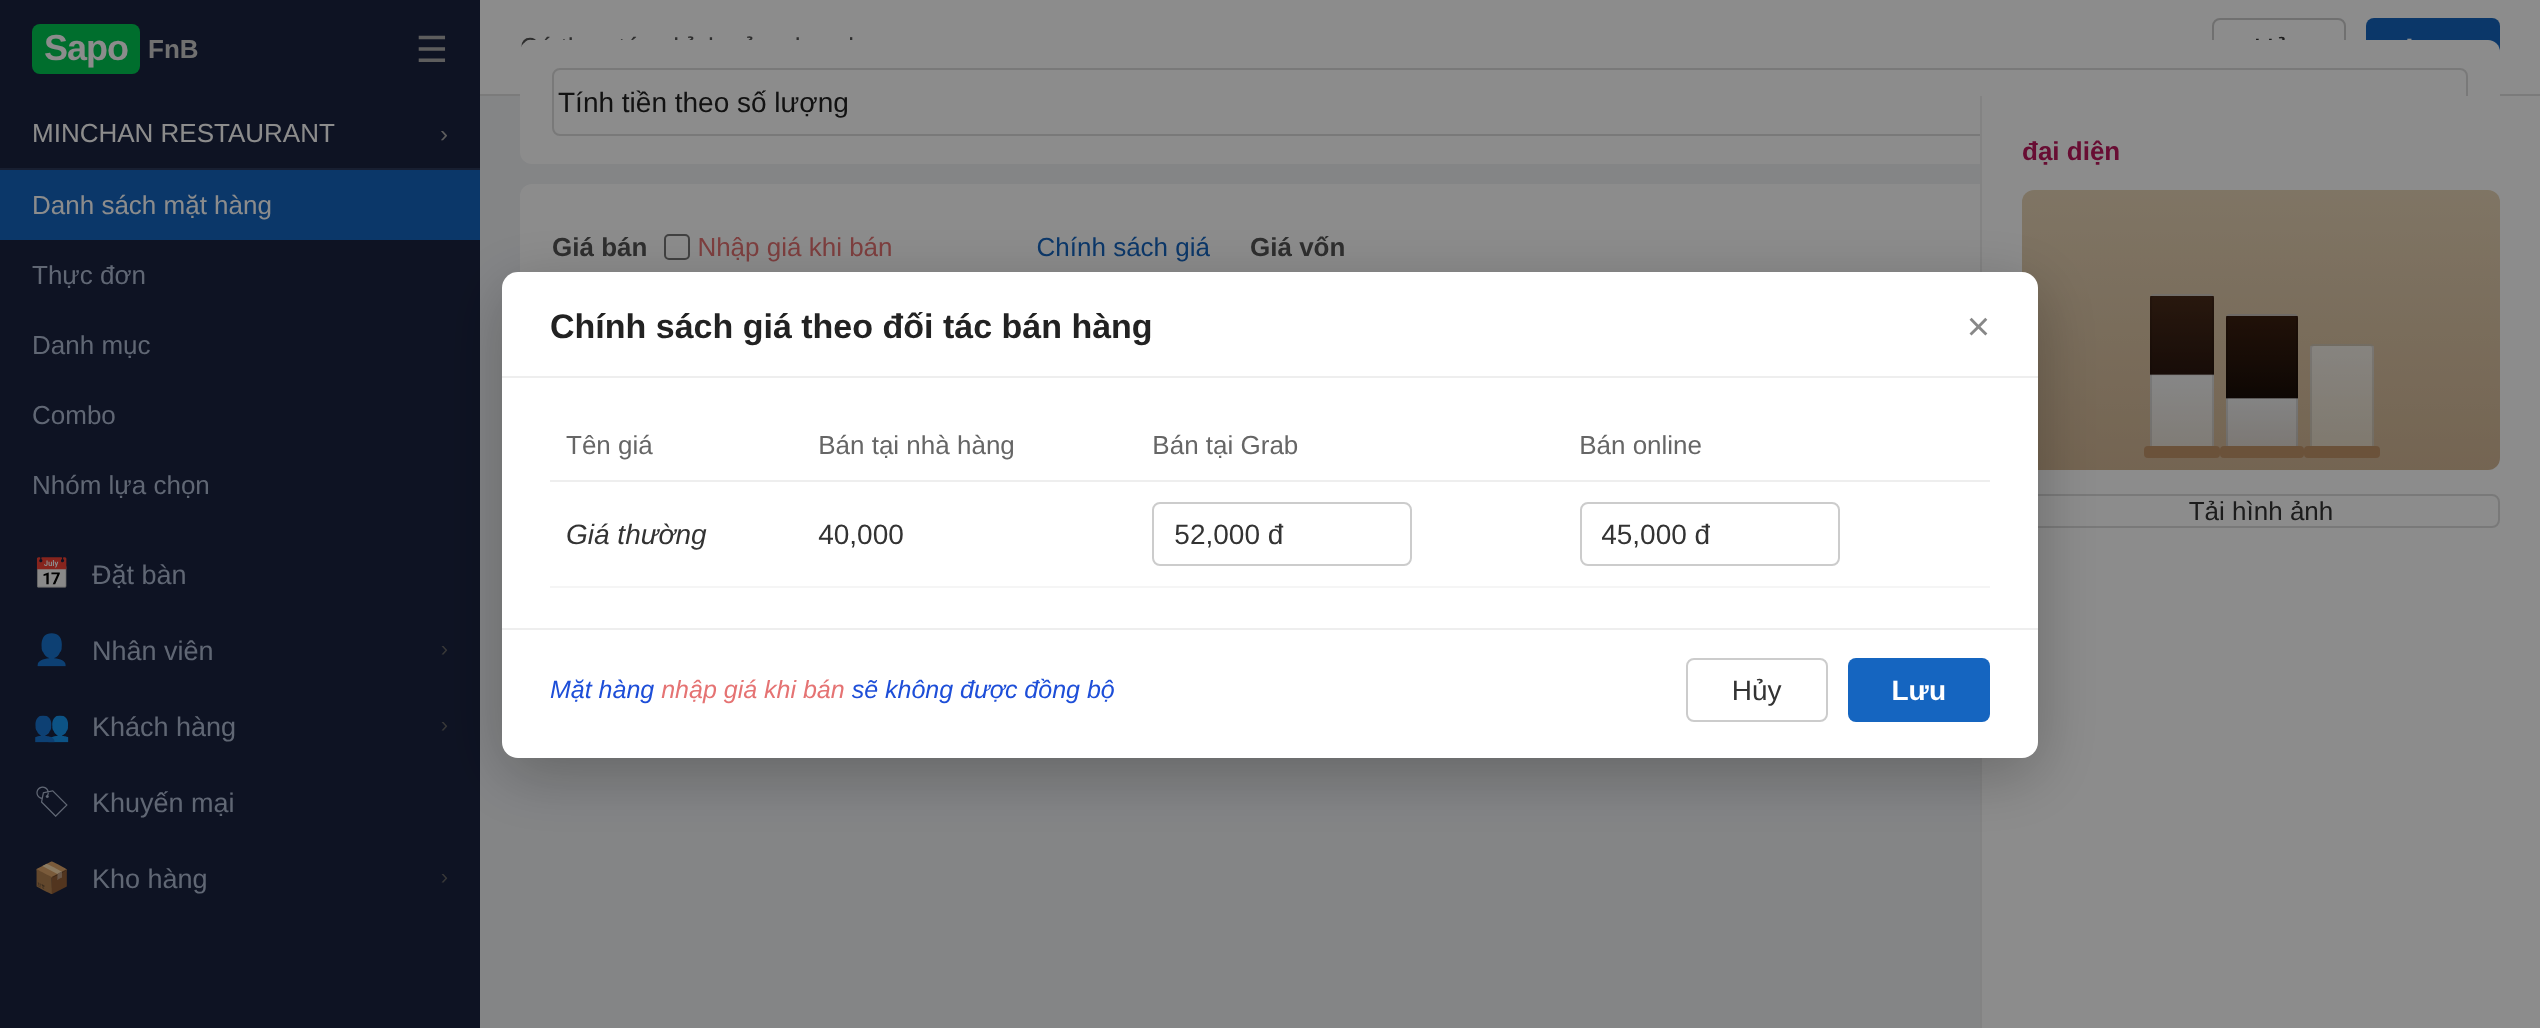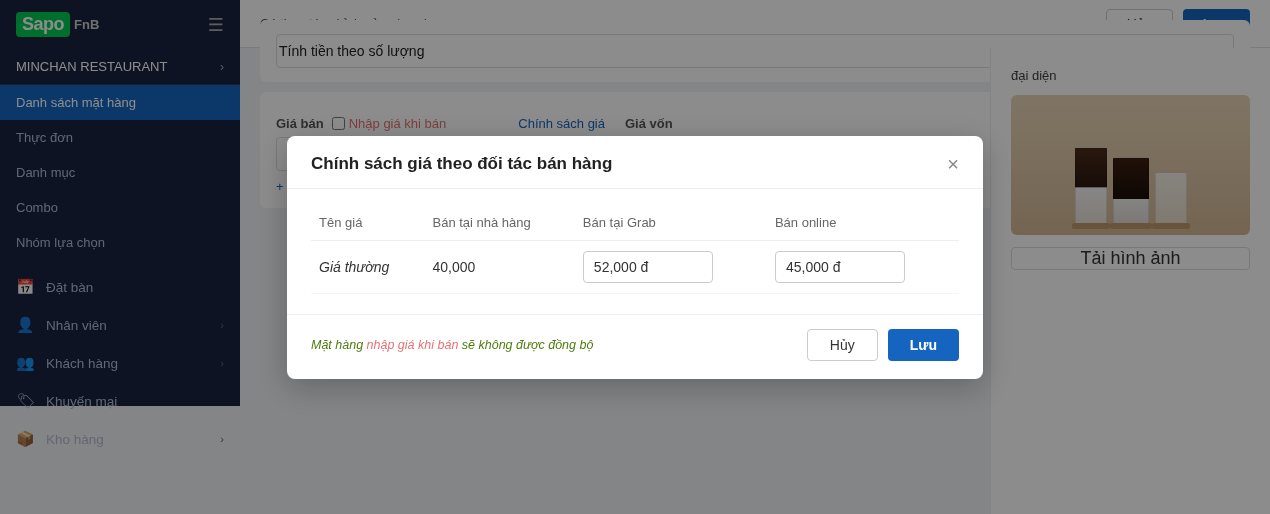--- a/index.html
+++ b/index.html
@@ -6,21 +6,21 @@
     body { font-family: -apple-system, BlinkMacSystemFont, 'Segoe UI', sans-serif; font-size: 14px; background: #f0f2f5; display: flex; height: 514px; overflow: hidden; }
 
     
     .sidebar {
       width: 240px;
       background: #1a2340;
       color: #fff;
       display: flex;
       flex-direction: column;
       flex-shrink: 0;
-      height: 406px;
+      height: 514px;
     }
     .sidebar-header {
       display: flex;
       align-items: center;
       justify-content: space-between;
       padding: 12px 16px;
       background: #1a2340;
     }
     .logo {
       display: flex;
@@ -154,21 +154,21 @@
 
     
     .right-panel {
       position: absolute;
       right: 0; top: 48px; bottom: 0;
       width: 280px;
       background: #fff;
       border-left: 1px solid #eee;
       padding: 20px;
     }
-    .right-panel-title { font-size: 13px; font-weight: 400; color: #404040; margin-bottom: 12px; }
+    .right-panel-title { font-size: 13px; font-weight: 700; color: #be185d; margin-bottom: 12px; }
     .radio-group { display: flex; align-items: center; gap: 12px; margin-bottom: 12px; }
     .radio-option { display: flex; align-items: center; gap: 4px; font-size: 13px; color: #555; }
     .radio-option input[type=radio] { accent-color: #1565c0; }
     .product-image {
       width: 100%;
       height: 140px;
       background: linear-gradient(135deg, #f5e6d3, #d4a574);
       border-radius: 6px;
       overflow: hidden;
       display: flex;
@@ -177,41 +177,41 @@
       margin-bottom: 12px;
       position: relative;
     }
     .upload-btn {
       width: 100%;
       padding: 0;
       border: 1px solid #ddd;
       border-radius: 4px;
       background: #fff;
       cursor: pointer;
-      font-size: 18px;
+      font-size: 13px;
       text-align: center;
       color: #333;
     }
 
     
     .overlay {
       position: fixed;
       top: 0; left: 0; right: 0; bottom: 0;
       background: rgba(0,0,0,0.45);
       z-index: 100;
       display: flex;
       align-items: center;
       justify-content: center;
     }
 
     
     .modal {
       background: #fff;
       border-radius: 8px;
-      width: 696px;
+      width: 768px;
       max-width: 95vw;
       box-shadow: 0 8px 32px rgba(0,0,0,0.25);
       z-index: 101;
     }
     .modal-header {
       display: flex;
       align-items: center;
       justify-content: space-between;
       padding: 18px 24px 14px;
       border-bottom: 1px solid #eee;
@@ -244,21 +244,21 @@
     }
 
     .modal-footer {
       display: flex;
       align-items: center;
       justify-content: space-between;
       padding: 14px 24px 18px;
       border-top: 1px solid #eee;
     }
     .modal-notice { font-size: 12.5px; color: #888; }
-    .modal-notice span { color: #4d7c0f; font-style: italic; }
+    .modal-notice span { color: #1d4ed8; font-style: italic; }
     .modal-footer-actions { display: flex; gap: 10px; }
     .btn-modal-huy {
       padding: 7px 22px;
       border: 1px solid #ccc;
       background: #fff;
       border-radius: 4px;
       cursor: pointer;
       font-size: 14px;
       color: #333;
     }

